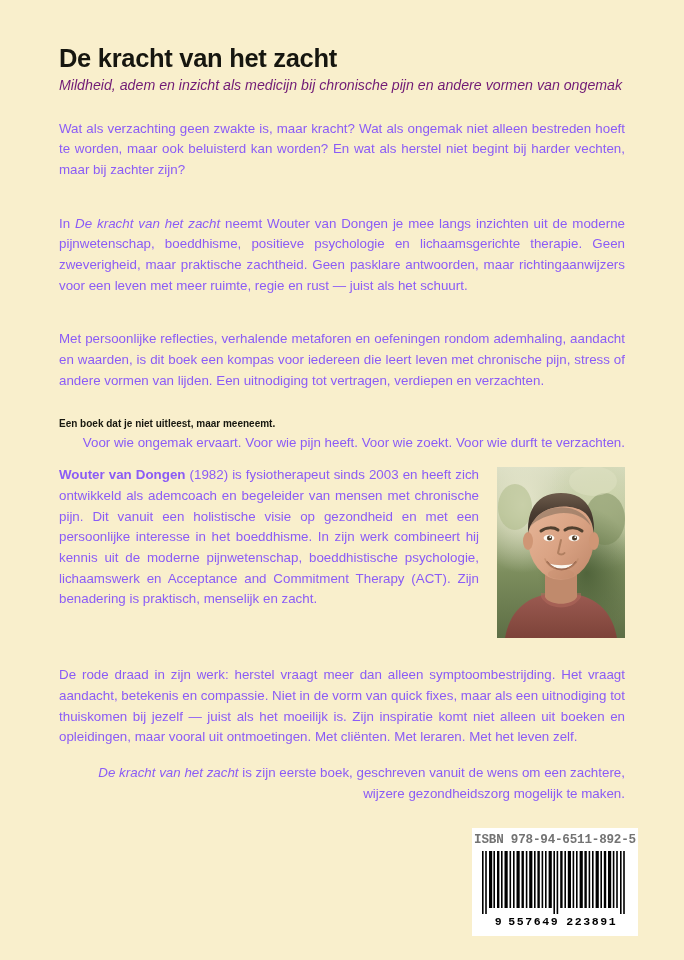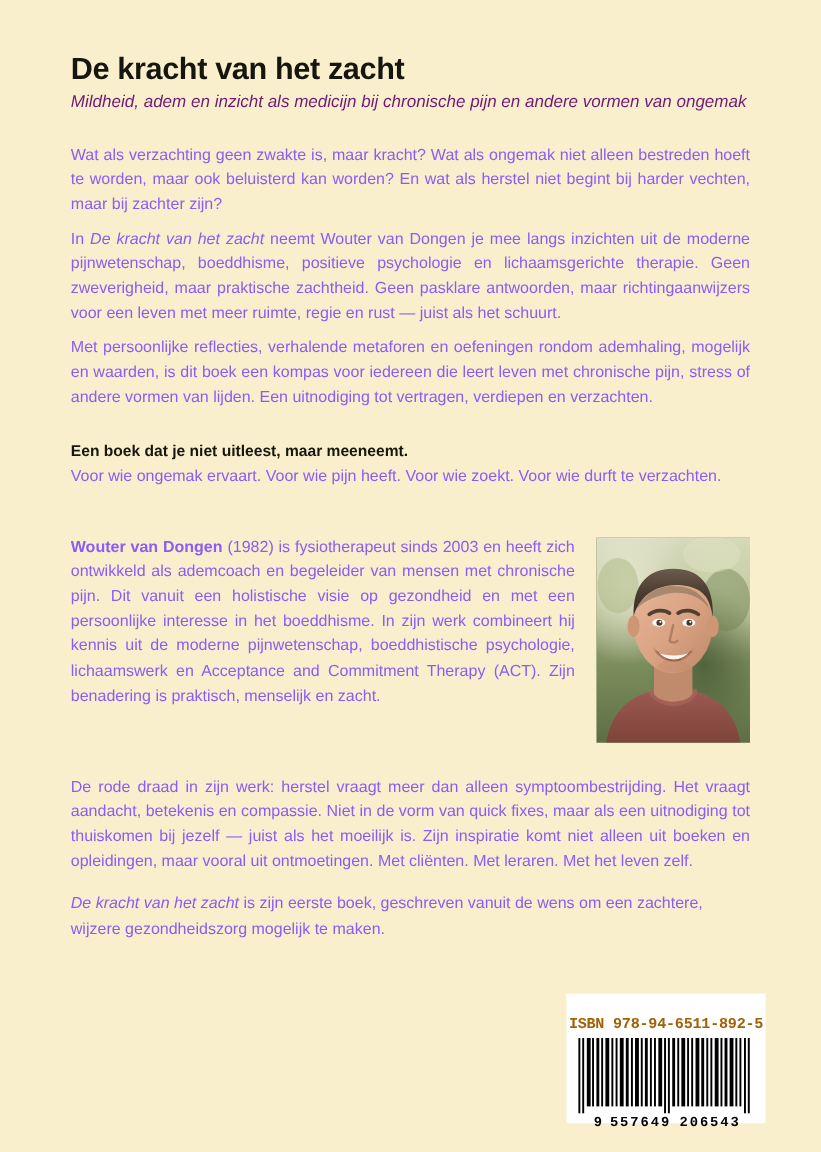--- a/index.html
+++ b/index.html
@@ -46,35 +46,35 @@
   }
   .para {
     font-size: 13.35px;
     line-height: 1.55;
     text-align: justify;
     color: #8b5cf6;
     margin: 0;
     hyphens: none;
   }
   .para + .para { margin-top: 15px; }
-  .para.block-gap { margin-top: 8px; }
+  .para.block-gap { margin-top: 33px; }
   .para i, .para em { font-style: italic; }
   .para b, .para strong { font-weight: bold; }
   .lead-strong {
-    font-size: 13px;
+    font-size: 10px;
     font-weight: bold;
     line-height: 1.5;
     color: #17170f;
     margin: 0;
   }
-  .no-justify { text-align: left; }
+  .no-justify { text-align: right; }
 
   
   .author-block {
-    margin-top: 38px;
+    margin-top: 12px;
     overflow: hidden;
   }
   .portrait {
     float: right;
     width: 128px;
     height: 171px;
     margin: 2px 0 7px 18px;
     position: relative;
     overflow: hidden;
     background: #8a9a6a;
@@ -89,23 +89,23 @@
     height: 108px;
     background: #ffffff;
     padding: 0;
     box-sizing: border-box;
   }
   .barcode-isbn {
     font-family: "Liberation Mono", monospace;
     font-size: 12.6px;
     font-weight: bold;
     letter-spacing: -0.2px;
-    color: #a16207;
+    color: #737373;
     text-align: center;
-    padding-top: 20px;
+    padding-top: 6px;
     line-height: 1;
   }
   .barcode-bars {
     margin: 4px auto 0 auto;
     display: block;
   }
   .barcode-digits {
     font-family: "Liberation Mono", monospace;
     font-size: 11.5px;
     font-weight: bold;
@@ -128,21 +128,21 @@
 
   <div class="content">
 
     <h1 class="book-title">De kracht van het zacht</h1>
     <div class="book-subtitle">Mildheid, adem en inzicht als medicijn bij chronische pijn en andere vormen van ongemak</div>
 
     <p class="para" style="margin-top:24px;">Wat als verzachting geen zwakte is, maar kracht? Wat als ongemak niet alleen bestreden hoeft te worden, maar ook beluisterd kan worden? En wat als herstel niet begint bij harder vechten, maar bij zachter zijn?</p>
 
     <p class="para block-gap"><span>In </span><i>De kracht van het zacht</i><span> neemt Wouter van Dongen je mee langs inzichten uit de moderne pijnwetenschap, boeddhisme, positieve psychologie en lichaamsgerichte therapie. Geen zweverigheid, maar praktische zachtheid. Geen pasklare antwoorden, maar richtingaanwijzers voor een leven met meer ruimte, regie en rust — juist als het schuurt.</span></p>
 
-    <p class="para block-gap">Met persoonlijke reflecties, verhalende metaforen en oefeningen rondom ademhaling, mogelijk en waarden, is dit boek een kompas voor iedereen die leert leven met chronische pijn, stress of andere vormen van lijden. Een uitnodiging tot vertragen, verdiepen en verzachten.</p>
+    <p class="para block-gap">Met persoonlijke reflecties, verhalende metaforen en oefeningen rondom ademhaling, aandacht en waarden, is dit boek een kompas voor iedereen die leert leven met chronische pijn, stress of andere vormen van lijden. Een uitnodiging tot vertragen, verdiepen en verzachten.</p>
 
     <p class="lead-strong" style="margin-top:24px;">Een boek dat je niet uitleest, maar meeneemt.</p>
     <p class="para no-justify" style="margin-top:2px;">Voor wie ongemak ervaart. Voor wie pijn heeft. Voor wie zoekt. Voor wie durft te verzachten.</p>
 
     <div class="author-block">
       <div class="portrait">
         <svg width="128" height="171" viewBox="0 0 128 171" xmlns="http://www.w3.org/2000/svg" aria-hidden="true">
           <defs>
             <linearGradient id="bgGrad" x1="0" y1="0" x2="0" y2="1">
               <stop offset="0%" stop-color="#d9dcc2"></stop>
@@ -269,17 +269,17 @@
         <rect x="128" y="0" width="3.2" height="57"></rect>
         <rect x="132.8" y="0" width="1.6" height="57"></rect>
         <rect x="136.2" y="0" width="1.6" height="57"></rect>
         <rect x="140" y="0" width="1.6" height="63"></rect>
         <rect x="143.2" y="0" width="1.6" height="63"></rect>
       </g>
     </svg>
     <div class="barcode-digits">
       <span class="bc-left">9</span>
       <span class="bc-mid">557649</span>
-      <span>206543</span>
+      <span>223891</span>
     </div>
   </div>
 
 </div>
 
 </body></html>

